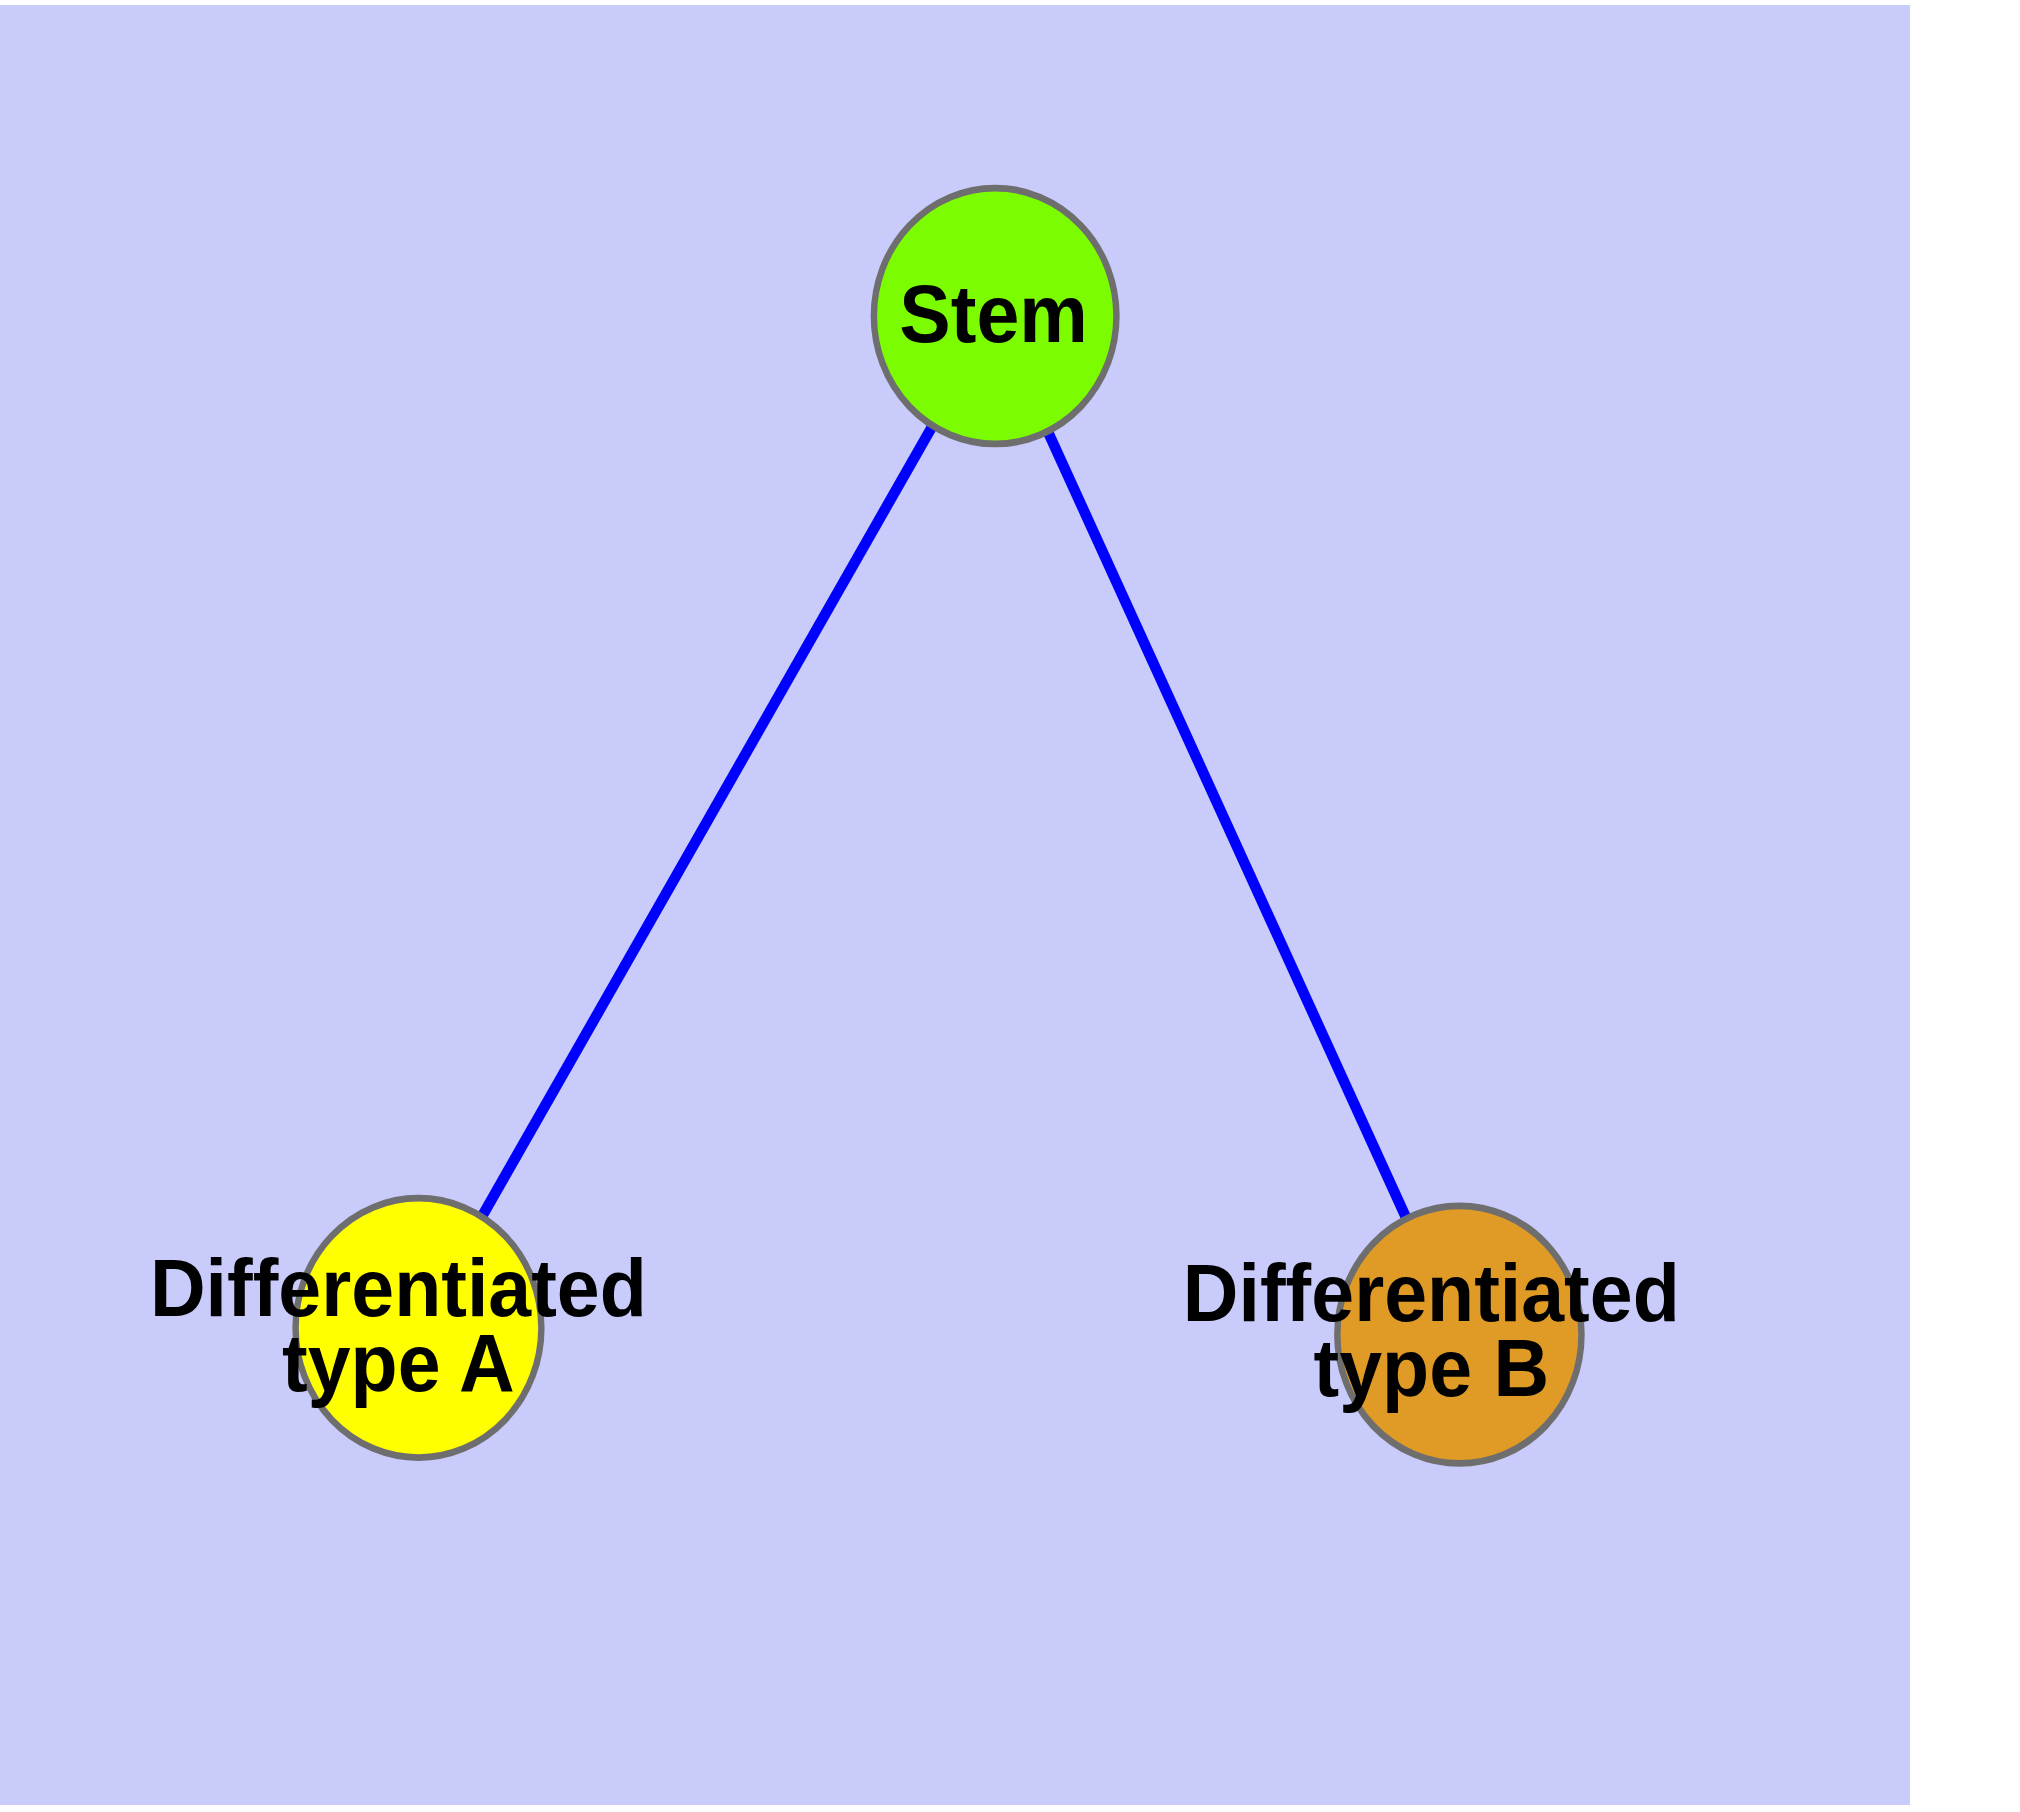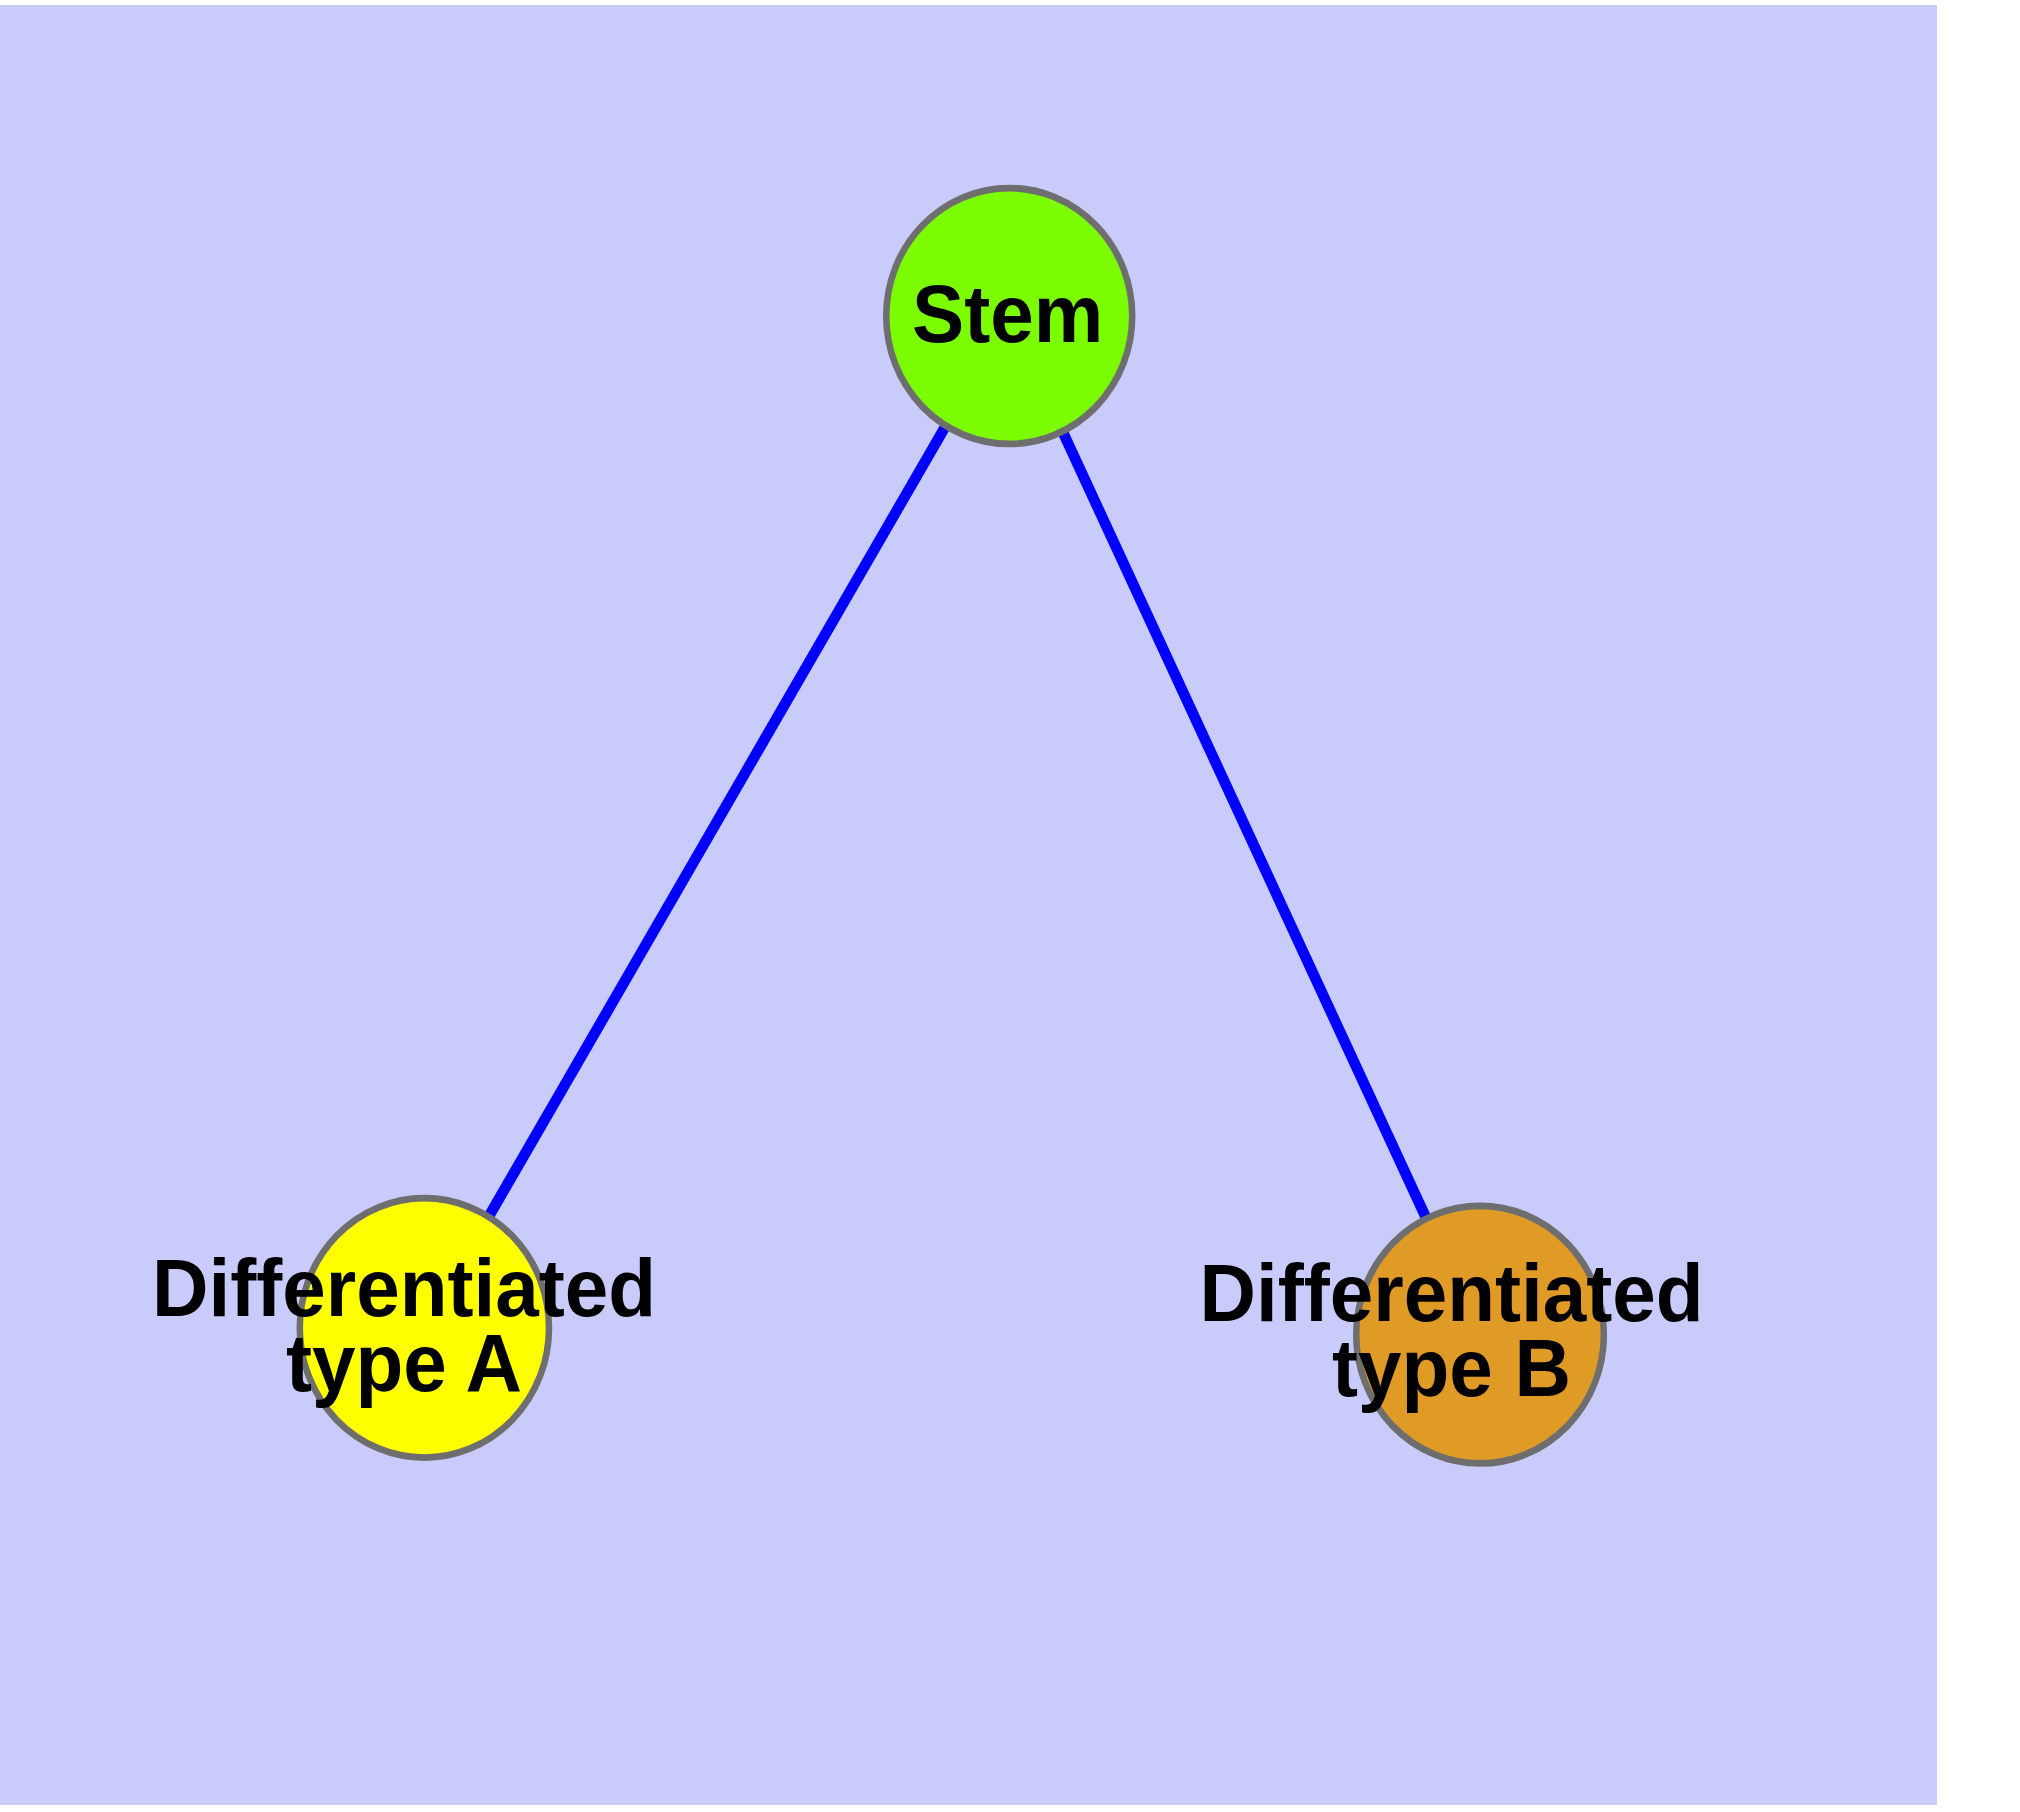--- a/index.html
+++ b/index.html
@@ -15,21 +15,20 @@
     overflow: hidden;
     font-family: "Liberation Sans", sans-serif;
   }
   #canvas {
     position: absolute;
     left: 0px;
     top: 5.1px;
     width: 1910px;
     height: 1800px;
     background: #c9cbfa;
-    padding-left: 27px;
   }
   #graph-svg {
     position: absolute;
     left: 0;
     top: 0;
     width: 100%;
     height: 100%;
     display: block;
   }
   .node-label {

